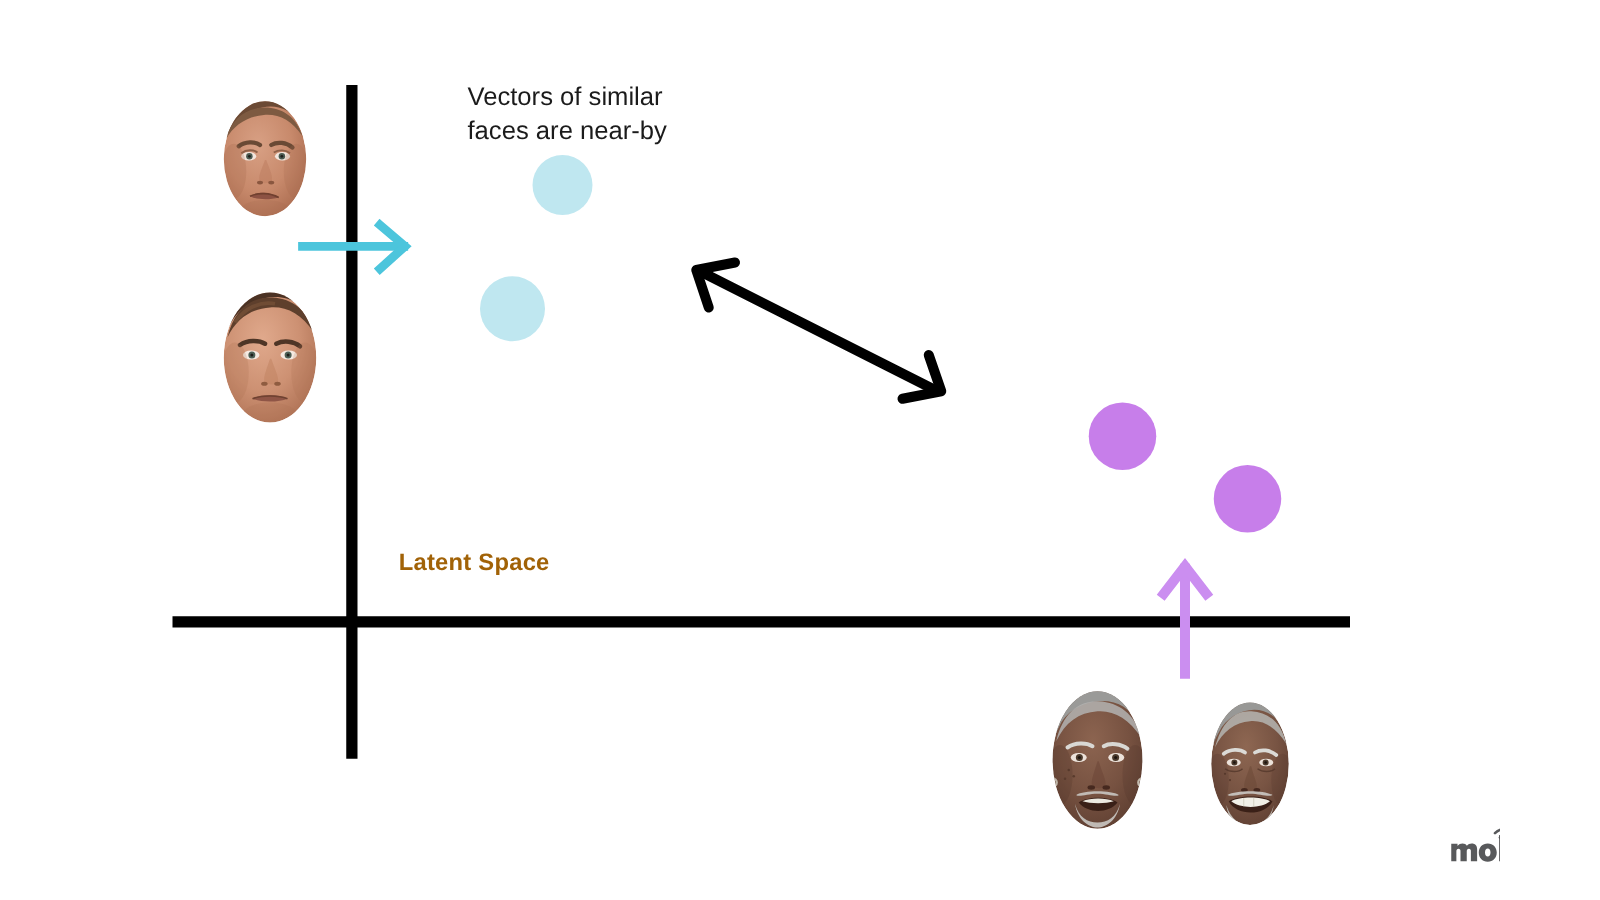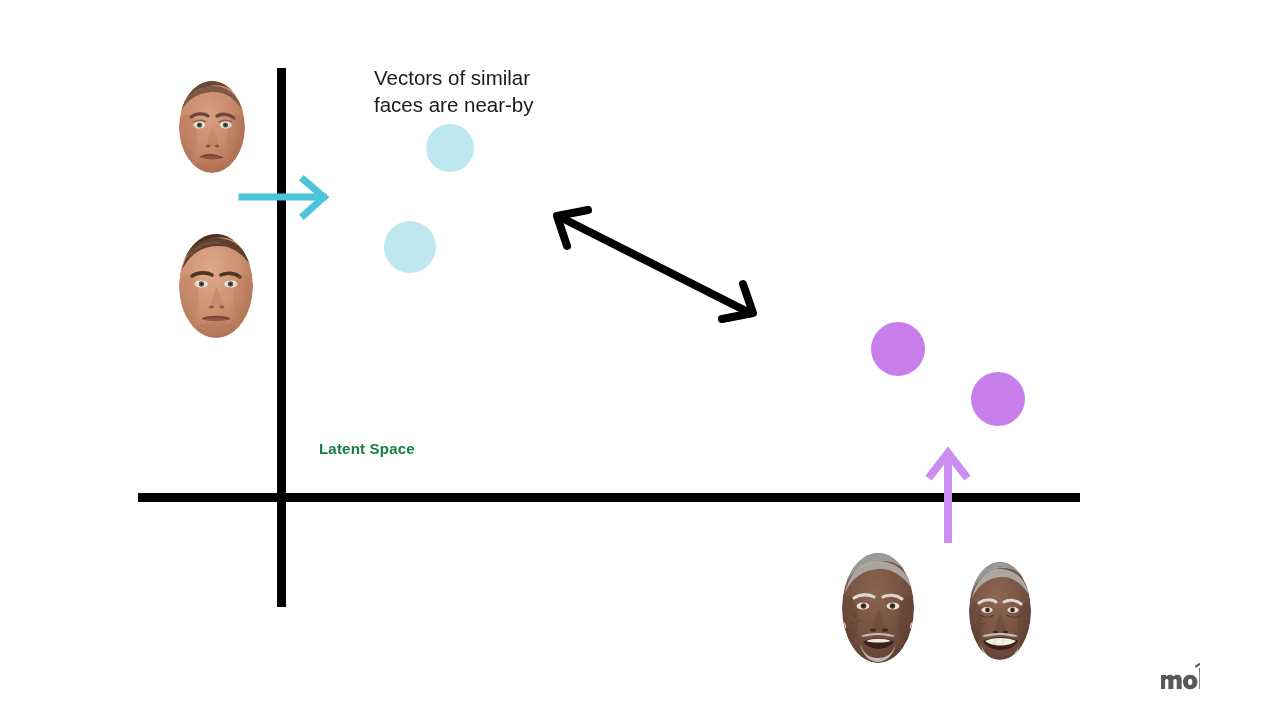--- a/index.html
+++ b/index.html
@@ -57,23 +57,23 @@
     color: #1b1b1b;
     white-space: pre-line;
   }
   #caption-similar { left: 374px; top: 64px; }
   #caption-different{ left: 666px; top: 194px; }
 
   #label-latent-space {
     position: absolute;
     left: 319px;
     top: 440px;
-    font-size: 15px;
+    font-size: 19px;
     font-weight: bold;
-    color: #15803d;
+    color: #a16207;
     letter-spacing: .2px;
   }
 
   
   .arrow-svg {
     position: absolute;
     overflow: visible;
   }
   #arrow-teal-wrap   { left: 238px; top: 175px;  width: 95px;  height: 45px; }
   #arrow-double-wrap { left: 548px; top: 205px;  width: 215px; height: 120px; }

